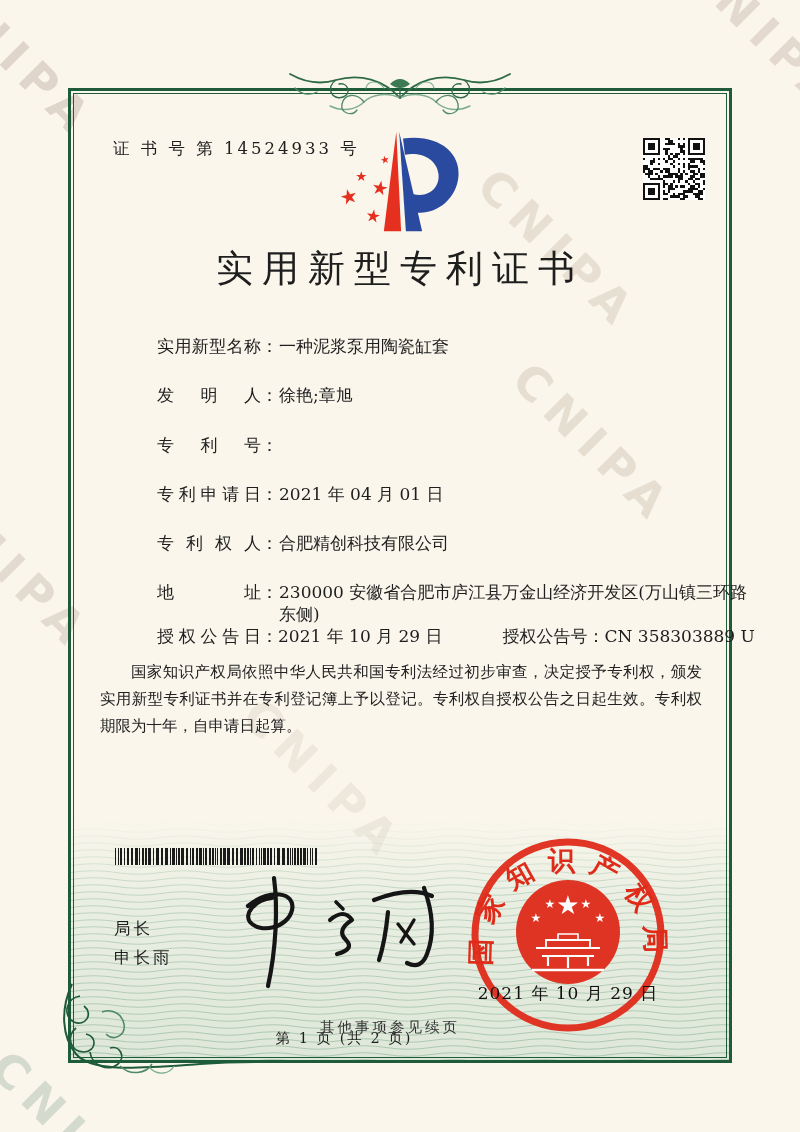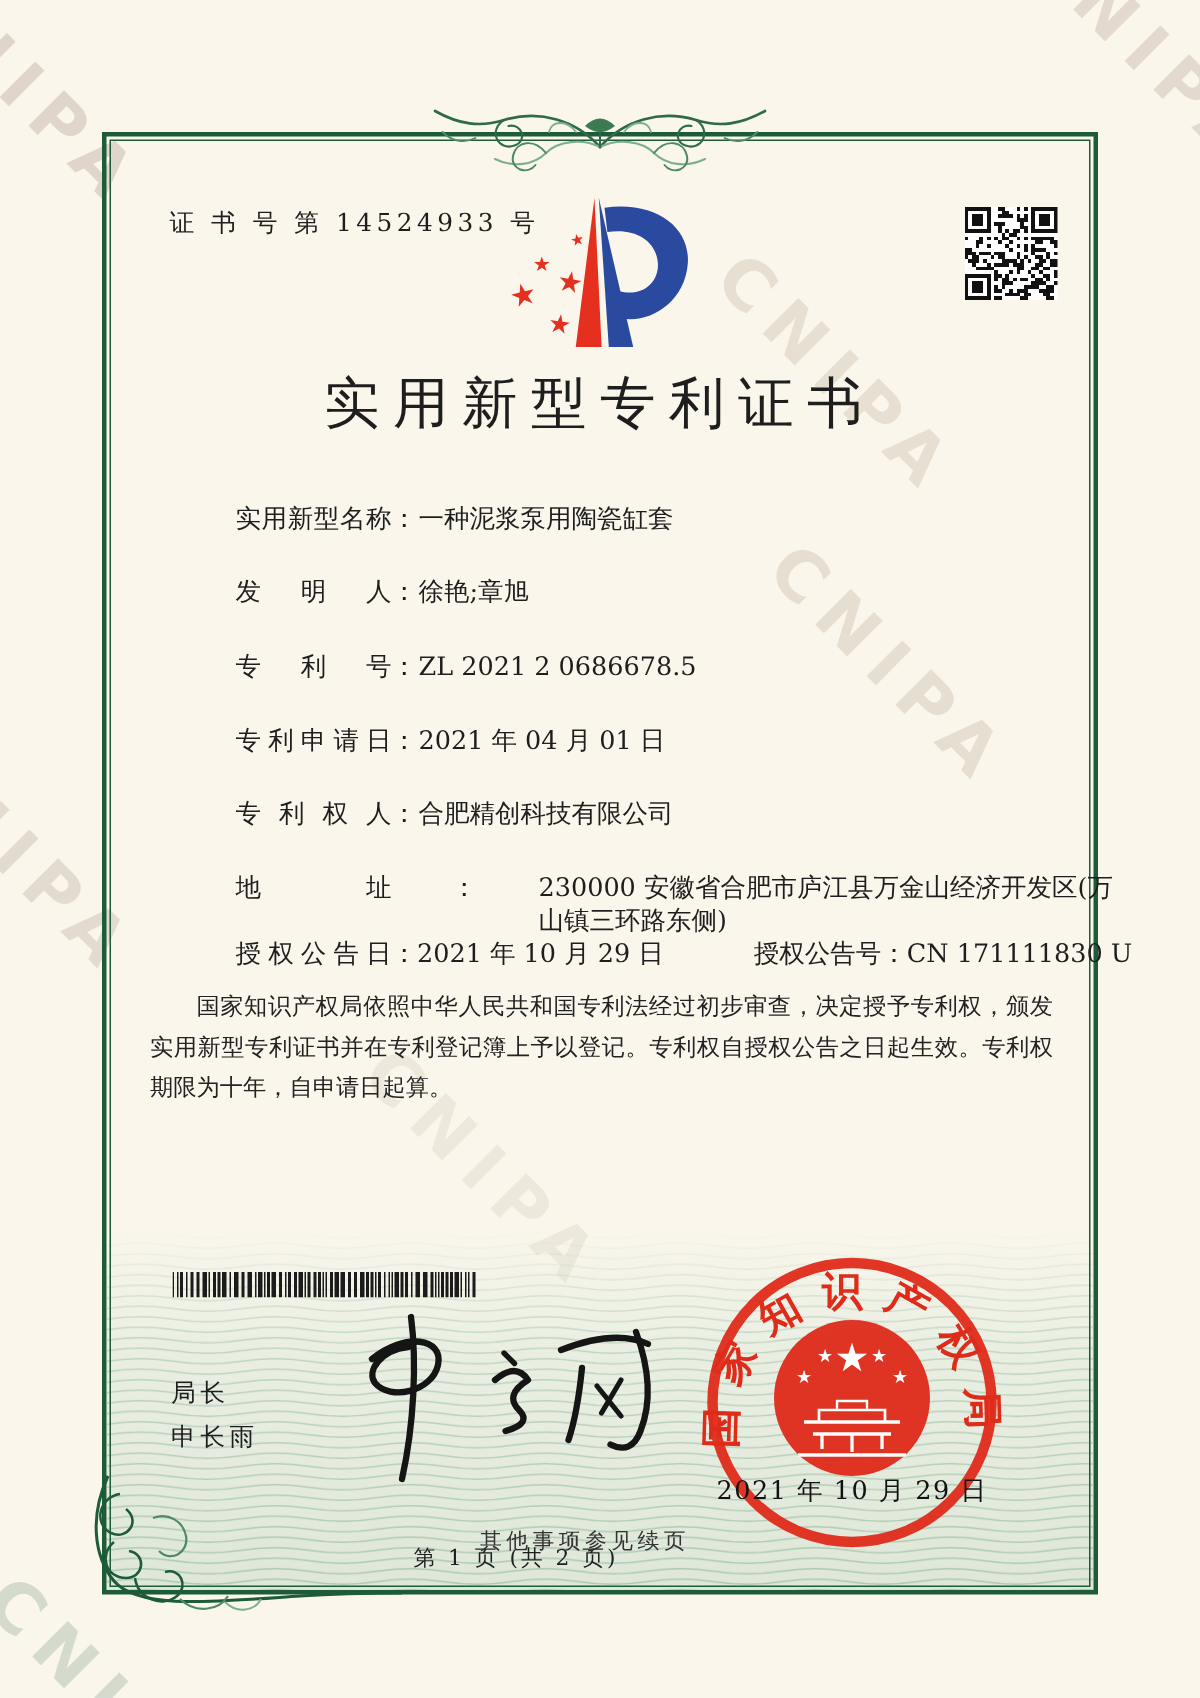--- a/index.html
+++ b/index.html
@@ -39,21 +39,21 @@
   }
   
   .fields{position:absolute;left:113px;top:336px;width:600px;z-index:3;font-size:17px;margin-left:44px;}
   .frow{display:flex;margin-bottom:28px;line-height:1.25;}
   .frow .lbl{
     display:inline-block;width:104px;flex:0 0 104px;
     text-align:justify;text-align-last:justify;font-weight:500;
   }
   .frow .colon{flex:0 0 18px;}
   .frow .val{flex:1;font-weight:500;}
-  .frow.addr{margin-bottom:9px;gap:40px;}
+  .frow.addr{margin-bottom:9px;}
   .grant-row{display:flex;line-height:1.25;}
   .grant-row .pair2{margin-left:60px;display:flex;}
   
   .paras{
     position:absolute;left:100px;top:658px;width:602px;z-index:3;
     font-size:15.5px;line-height:1.75;color:#222;
   }
   .paras p{margin:0;text-indent:2em;text-align:justify;font-family:Liberation Serif, serif;}
   
   .barcode{position:absolute;left:115px;top:848px;z-index:3;}
@@ -365,21 +365,20 @@
       <span class="val">一种泥浆泵用陶瓷缸套</span>
     </div>
     <div class="frow">
       <span class="lbl">发　明　人</span>
       <span class="colon">：</span>
       <span class="val">徐艳;章旭</span>
     </div>
     <div class="frow">
       <span class="lbl">专　利　号</span>
       <span class="colon">：</span>
-      <span class="val">ZL 2021 2 0686678.5</span>
     </div>
     <div class="frow">
       <span class="lbl">专利申请日</span>
       <span class="colon">：</span>
       <span class="val">2021 年 04 月 01 日</span>
     </div>
     <div class="frow">
       <span class="lbl">专 利 权 人</span>
       <span class="colon">：</span>
       <span class="val">合肥精创科技有限公司</span>
@@ -392,21 +391,21 @@
   </div>
 
 <div class="fields" style="top:626px;">
   <div class="grant-row">
     <span class="lbl" style="display:inline-block;width:104px;text-align:justify;text-align-last:justify;">授权公告日</span>
     <span class="colon">：</span>
     <span>2021 年 10 月 29 日</span>
     <span class="pair2">
       <span>授权公告号</span>
       <span class="colon">：</span>
-      <span>CN 171111830 U</span>
+      <span>CN 358303889 U</span>
     </span>
   </div>
 </div>
 
 <div class="paras">
   <p>国家知识产权局依照中华人民共和国专利法经过初步审查，决定授予专利权，颁发实用新型专利证书并在专利登记簿上予以登记。专利权自授权公告之日起生效。专利权期限为十年，自申请日起算。</p>
 </div>
 
 <svg class="barcode" id="barcode" width="206" height="17">
     <rect x="0" y="0" width="1" height="17" fill="#1b1b1b"></rect>

